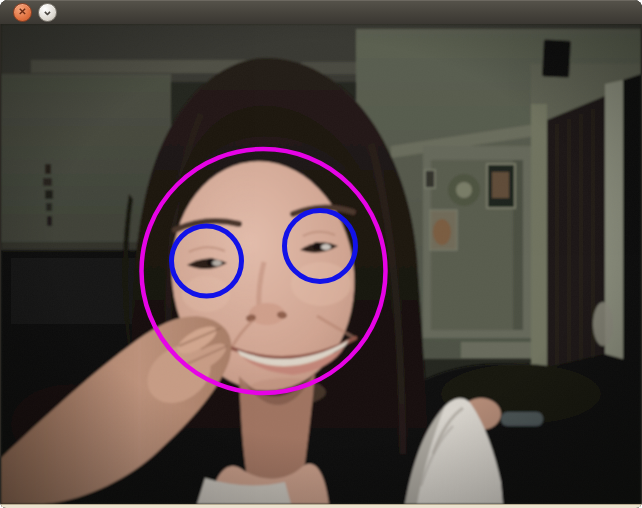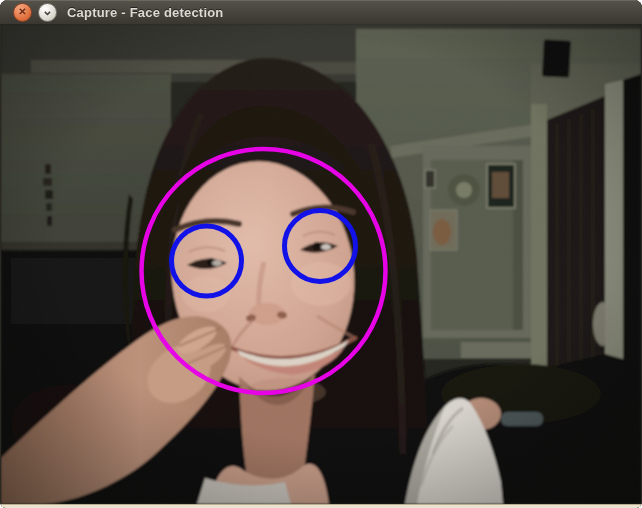--- a/index.html
+++ b/index.html
@@ -48,21 +48,20 @@
 
 <div id="window">
 
   <div id="titlebar">
     <div class="wbtn" id="close-btn">
       <span>✕</span>
     </div>
     <div class="wbtn" id="shade-btn">
       <span>⌄</span>
     </div>
-    <span id="title-text">Capture - Face detection</span>
   </div>
 
   <div id="video">
     <svg width="640" height="480" viewBox="0 0 640 480">
       <defs>
         <filter id="soften" x="-5%" y="-5%" width="110%" height="110%">
           <feGaussianBlur stdDeviation="1.1"></feGaussianBlur>
         </filter>
         <filter id="grainF">
           <feTurbulence type="fractalNoise" baseFrequency="0.8" numOctaves="2" result="n"></feTurbulence>

